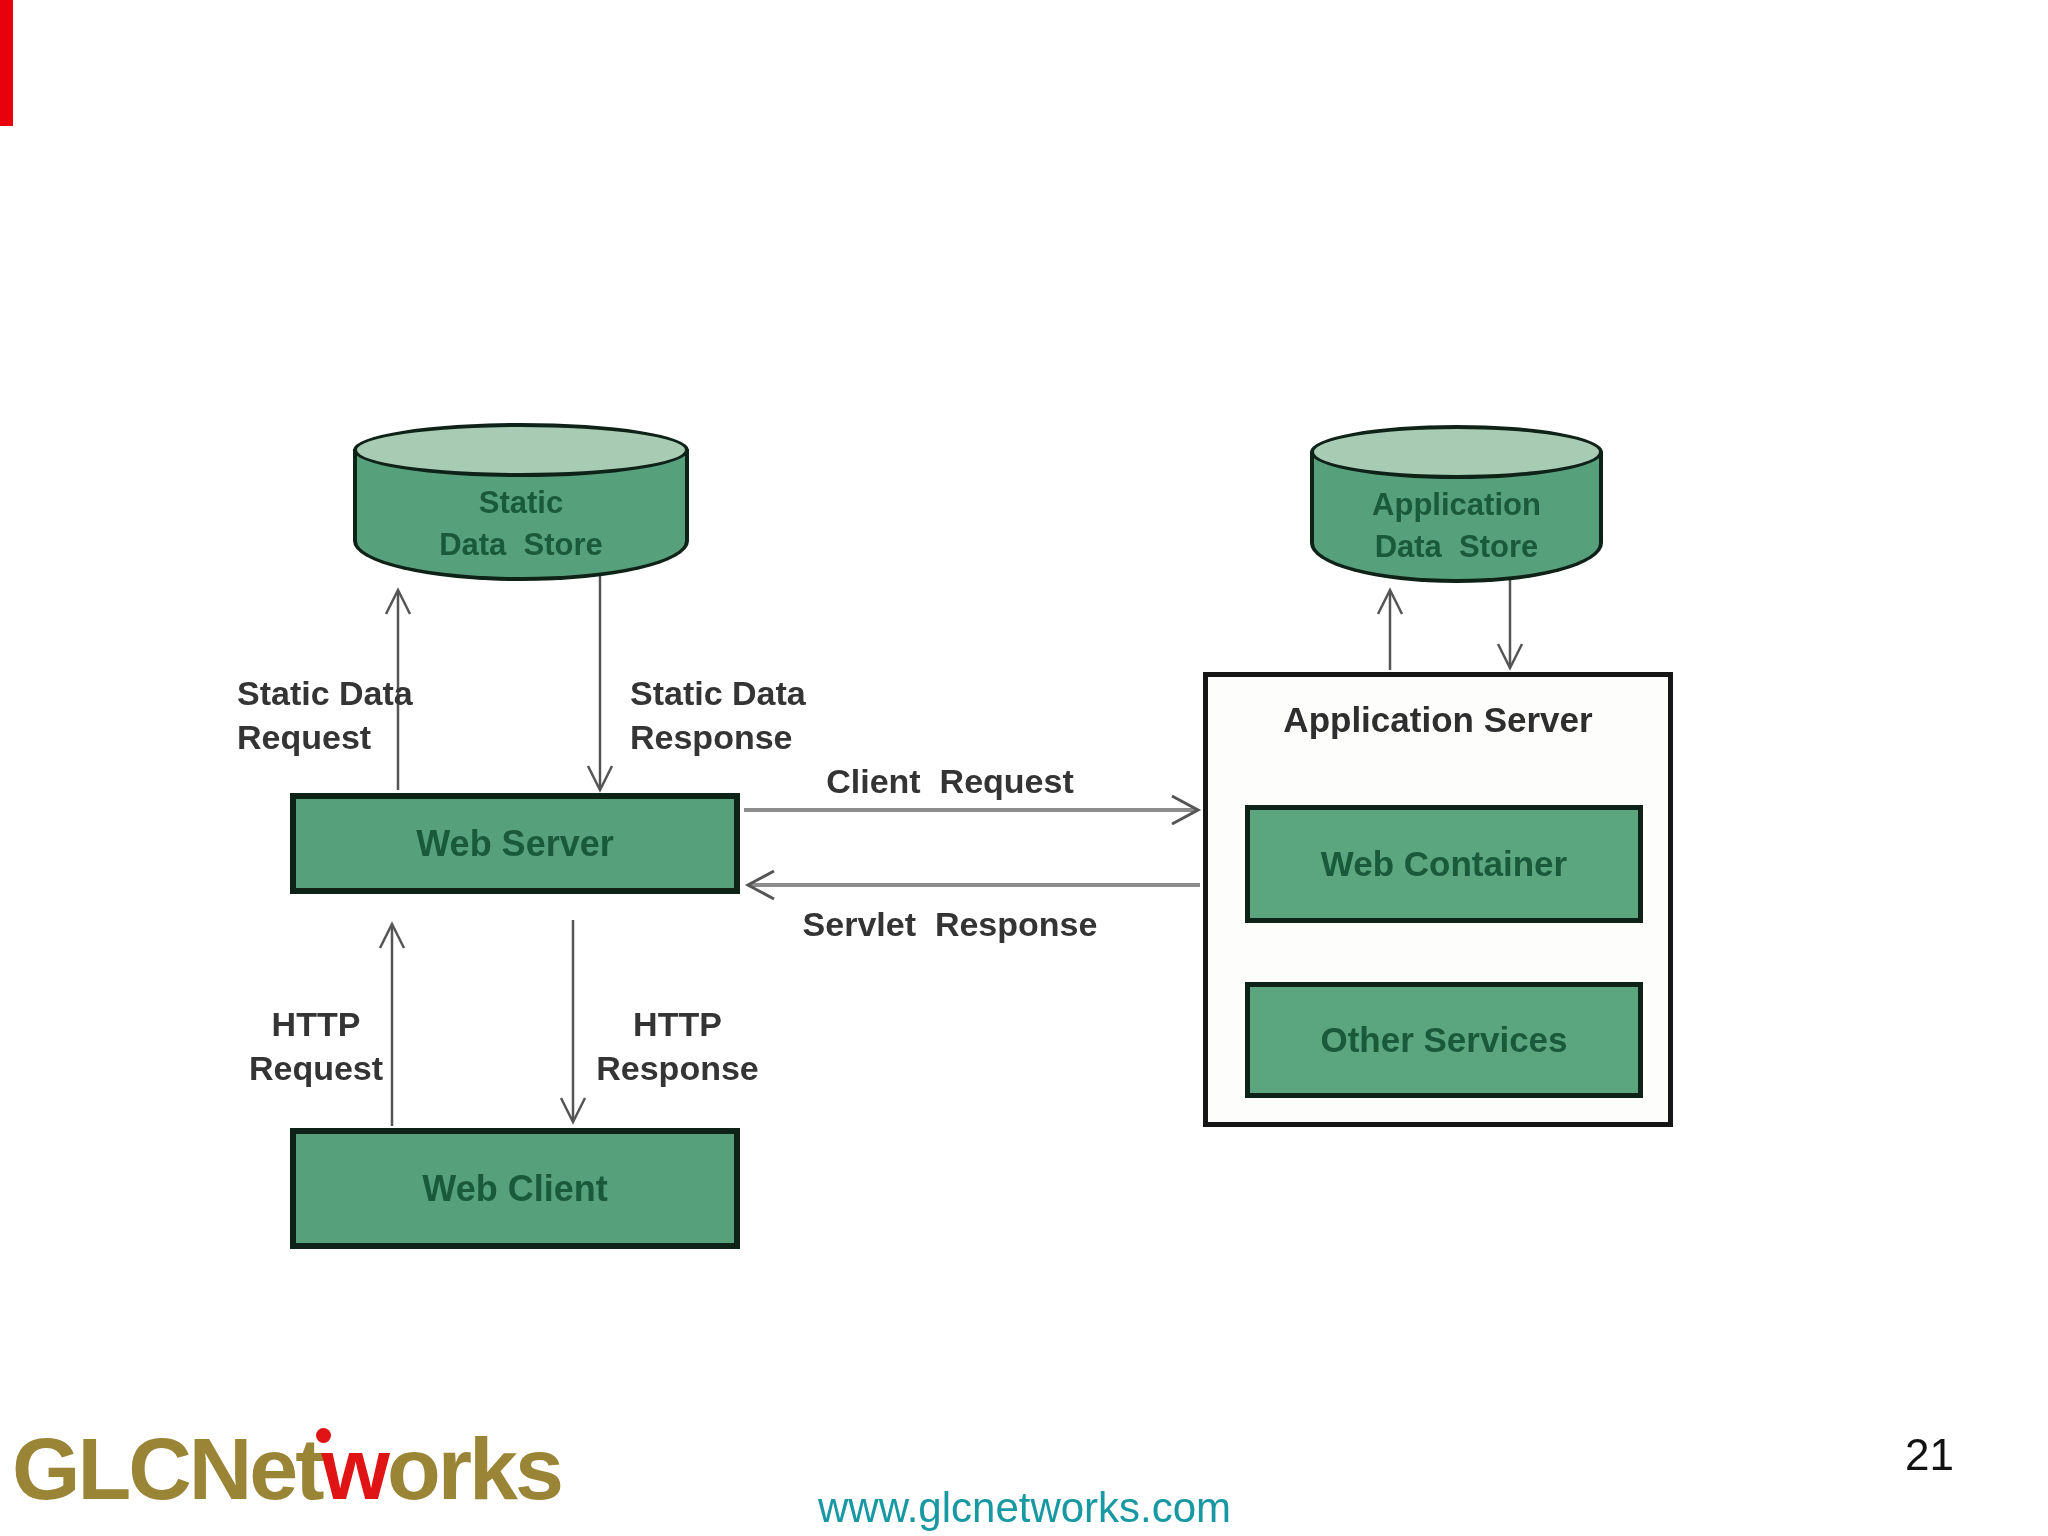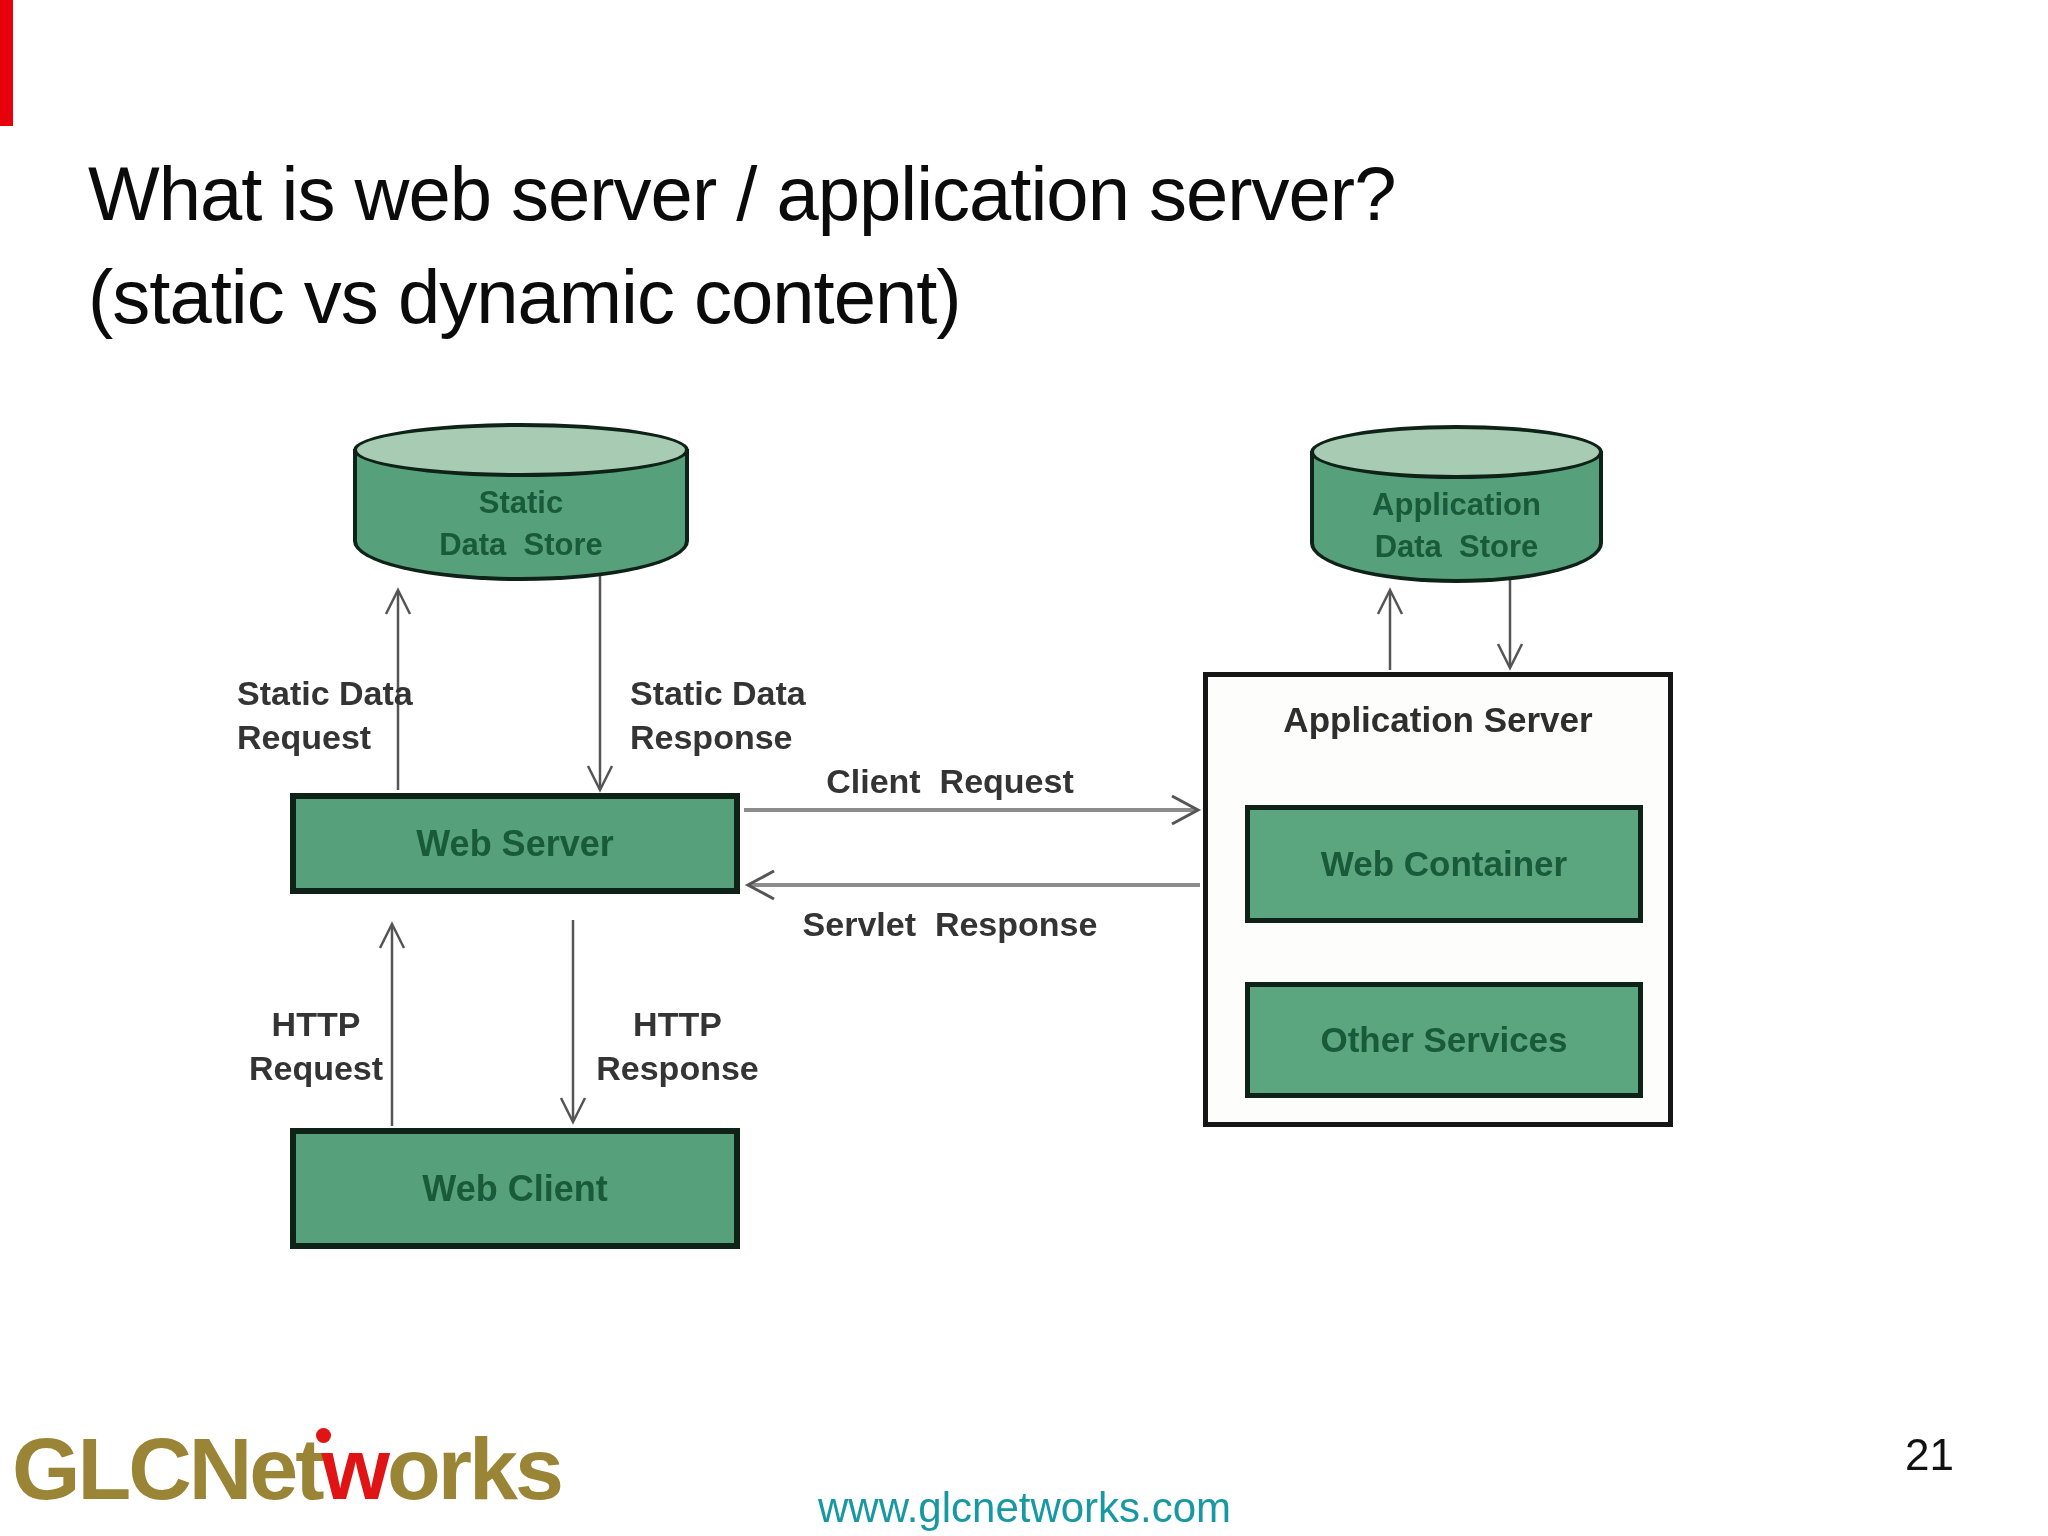--- a/index.html
+++ b/index.html
@@ -106,21 +106,21 @@
     left:1905px;top:1430px;width:100px;
     text-align:left;
     font-size:44px;color:var(--page-text);
   }
 </style>
 </head>
 <body>
 
 <div class="abs red-bar"></div>
 
-<h1 class="abs title"><span>What is web server / application server?</span><br><span>(static vs dynamic content)</span></h1>
+<h1 class="abs title"><br></h1>
 
 <svg class="abs arrows" width="2048" height="1536" viewBox="0 0 2048 1536">
 
   <g stroke="#555555" stroke-width="2.5" fill="none">
     <line x1="398" y1="790" x2="398" y2="592"></line>
     <polyline points="386,614 398,590 410,614"></polyline>
   </g>
 
   <g stroke="#555555" stroke-width="2.5" fill="none">
     <line x1="600" y1="556" x2="600" y2="788"></line>

